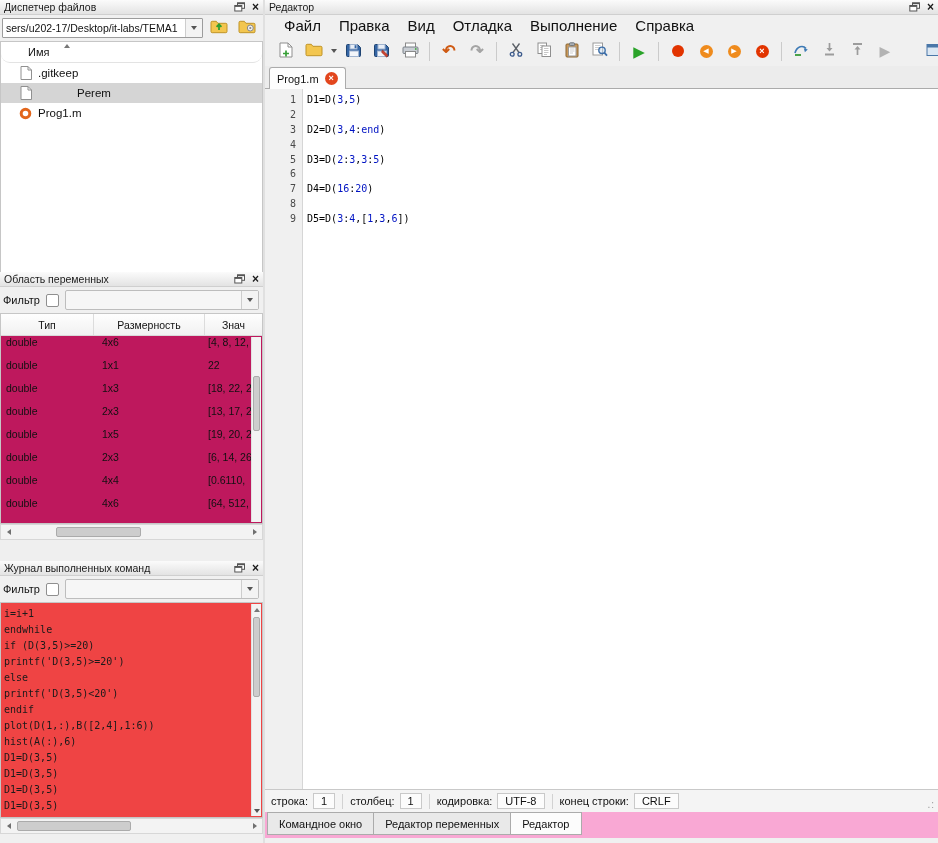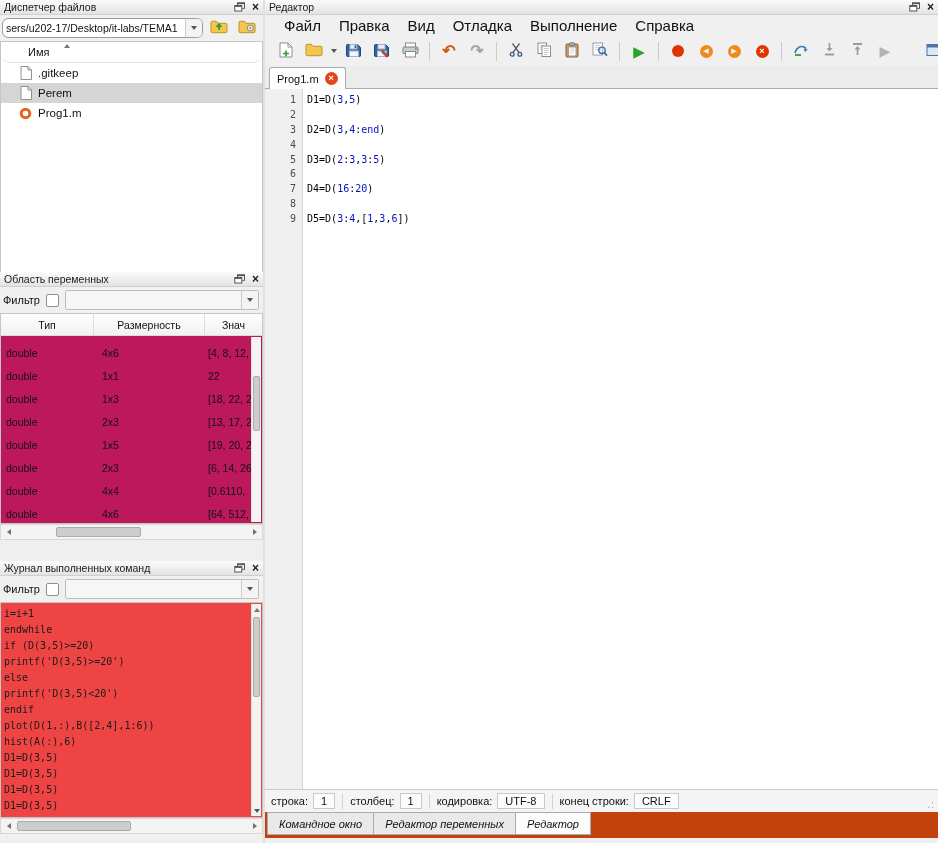--- a/index.html
+++ b/index.html
@@ -16,52 +16,52 @@
     background:linear-gradient(#fbfbfb,#e3e3e3);
     border-bottom:1px solid #cfcfcf;
     display:flex; align-items:center; padding:0 4px;
     font-size:10.5px; color:#1a1a1a; white-space:nowrap;
   }
   .tbb { margin-left:auto; display:flex; align-items:center; gap:7px; }
   .xbtn { font-weight:700; font-size:12px; line-height:1; color:#1a1a1a; }
   .undock { display:flex; }
 
   
-  .combo { background:#fff; border:1px solid #9c9c9c; height:20px; display:flex; align-items:center; overflow:hidden; border-radius:6px; }
+  .combo { background:#fff; border:1px solid #9c9c9c; height:20px; display:flex; align-items:center; overflow:hidden; border-radius:1px; }
   .combo-text { padding:0 3px; font-size:10.5px; white-space:nowrap; }
   .arrowzone { margin-left:auto; width:17px; align-self:stretch; border-left:1px solid #cdcdcd; display:flex; align-items:center; justify-content:center; background:#f3f3f3; }
   .tri-d { width:0; height:0; border-left:3.5px solid transparent; border-right:3.5px solid transparent; border-top:4.5px solid #555; }
   .tri-u { width:0; height:0; border-left:3.5px solid transparent; border-right:3.5px solid transparent; border-bottom:4.5px solid #777; }
   .tri-l { width:0; height:0; border-top:3.5px solid transparent; border-bottom:3.5px solid transparent; border-right:4.5px solid #707070; }
   .tri-r { width:0; height:0; border-top:3.5px solid transparent; border-bottom:3.5px solid transparent; border-left:4.5px solid #707070; }
   .cb { width:13px; height:13px; background:#fff; border:1px solid #8f8f8f; border-radius:2px; flex:none; }
   .filter-row { position:absolute; top:15px; left:0; right:0; height:26px; display:flex; align-items:center; padding:0 3px; gap:6px; }
   .filter-label { font-size:11px; }
   .filter-combo { flex:1; background:#f6f6f6; border:1px solid #bdbdbd; border-radius:2px; height:20px; display:flex; align-items:center; margin-right:1px; }
 
   
   #file-panel { top:0; height:286px; }
   .fb-toolbar { position:absolute; top:15px; left:0; right:0; height:26px; display:flex; align-items:center; padding:0 2px; gap:3px; }
   #path-combo { width:201px; }
   .icon-btn { width:25px; height:23px; border:none; background:transparent; display:flex; align-items:center; justify-content:center; padding:0; }
   .fb-list { position:absolute; top:41px; left:0; right:0; bottom:0; background:#fff; border:1px solid #c6c6c6; }
   .fb-header { height:21px; border-bottom:1px solid #e3e3e3; display:flex; align-items:center; padding-left:27px; font-size:11px; position:relative; background:#fff;border-radius:9px; }
   .sortmark { position:absolute; left:63px; top:2px; }
   .file-row { height:20px; display:flex; align-items:center; padding-left:17px; font-size:11.5px; }
-  .file-row.sel { background:#d5d5d5; }
+  .file-row.sel { background:#d5d5d5;gap:39px; }
   .fi { width:15px; height:15px; display:flex; align-items:center; justify-content:center; flex:none; }
   .fl { margin-left:5px; white-space:nowrap; }
 
   
   #ws-panel { top:272px; height:268px; }
   .ws-wrap { position:absolute; top:41px; left:0; right:0; bottom:16px; background:#be185d; border:1px solid #c6c6c6; overflow:hidden; }
   .ws-header { display:flex; height:22px; border-bottom:1px solid #d9d9d9; }
   .wh { display:flex; align-items:center; justify-content:center; font-size:10.5px; border-right:1px solid #dcdcdc; background:linear-gradient(#fefefe,#f1f1f1); }
   .wh1 { width:93px; } .wh2 { width:111px; } .wh3 { flex:1; border-right:none; }
-  .ws-row { height:23px; display:flex; align-items:flex-end; font-size:10.5px; }
+  .ws-row { height:23px; display:flex; align-items:flex-start; font-size:10.5px; }
   .wc1 { width:93px; padding-left:5px; } .wc2 { width:111px; padding-left:8px; }
   .wc3 { flex:1; padding-left:3px; white-space:nowrap; overflow:hidden; }
   .vscroll { position:absolute; right:1px; width:10px; background:#f3f3f3; border-left:1px solid #e2e2e2; }
   #ws-vscroll { top:23px; bottom:1px; }
   .vthumb { position:absolute; left:1px; width:7px; background:#cdcdcd; border:1px solid #ababab; border-radius:2px; }
   .v-arrow { position:absolute; left:0; width:100%; height:11px; display:flex; align-items:center; justify-content:center; }
   .hscroll { position:absolute; left:0; right:0; height:16px; background:#f3f3f3; border:1px solid #d7d7d7; }
   .h-arrow { position:absolute; top:0; width:15px; height:100%; display:flex; align-items:center; justify-content:center; }
   .h-left { left:0; } .h-right { right:0; }
   .hthumb { position:absolute; top:2px; height:10px; background:#cdcdcd; border:1px solid #ababab; border-radius:2px; }
@@ -105,21 +105,21 @@
   .code { flex:1; padding:4px 0 0 4px; overflow:hidden; }
   .code-line { height:14.9px; line-height:14.9px; font-family:"DejaVu Sans Mono", monospace; font-size:10px; white-space:pre; color:#000; }
   .tok-num { color:#0013c3; }
   .tok-kw  { color:#0013c3; }
 
   .statusbar { position:absolute; top:789px; left:0; right:0; height:23px; border-top:1px solid #c9c9c9; background:#f4f4f4; display:flex; align-items:center; padding-left:6px; gap:5px; font-size:11px; }
   .sb-box { border:1px solid #c9c9c9; background:#fcfcfc; padding:0 7px; height:16px; display:flex; align-items:center; font-size:11px; }
   .sb-sep { width:1px; height:15px; background:#d2d2d2; margin:0 2px; }
   .sb-grip { position:absolute; right:3px; bottom:2px; color:#9a9a9a; font-size:10px; letter-spacing:1px; }
 
-  .bottomtabs { position:absolute; top:812px; left:0; right:0; height:26px; display:flex; align-items:flex-start; padding-left:2px; background:#c2410c;font-style:italic; }
+  .bottomtabs { position:absolute; top:812px; left:0; right:0; height:26px; display:flex; align-items:flex-start; padding-left:2px; background:#f9a8d4; }
   .btab { height:23px; display:flex; align-items:center; padding:0 11px; font-size:11px; border:1px solid #ababab; background:#e9e9e9; margin-left:-1px; white-space:nowrap; }
   .btab:first-child { margin-left:0; }
   .btab.active { background:#fcfcfc; }
 </style>
 </head>
 <body>
 
 <div id="app">
 
   <section class="panel" id="file-panel">

